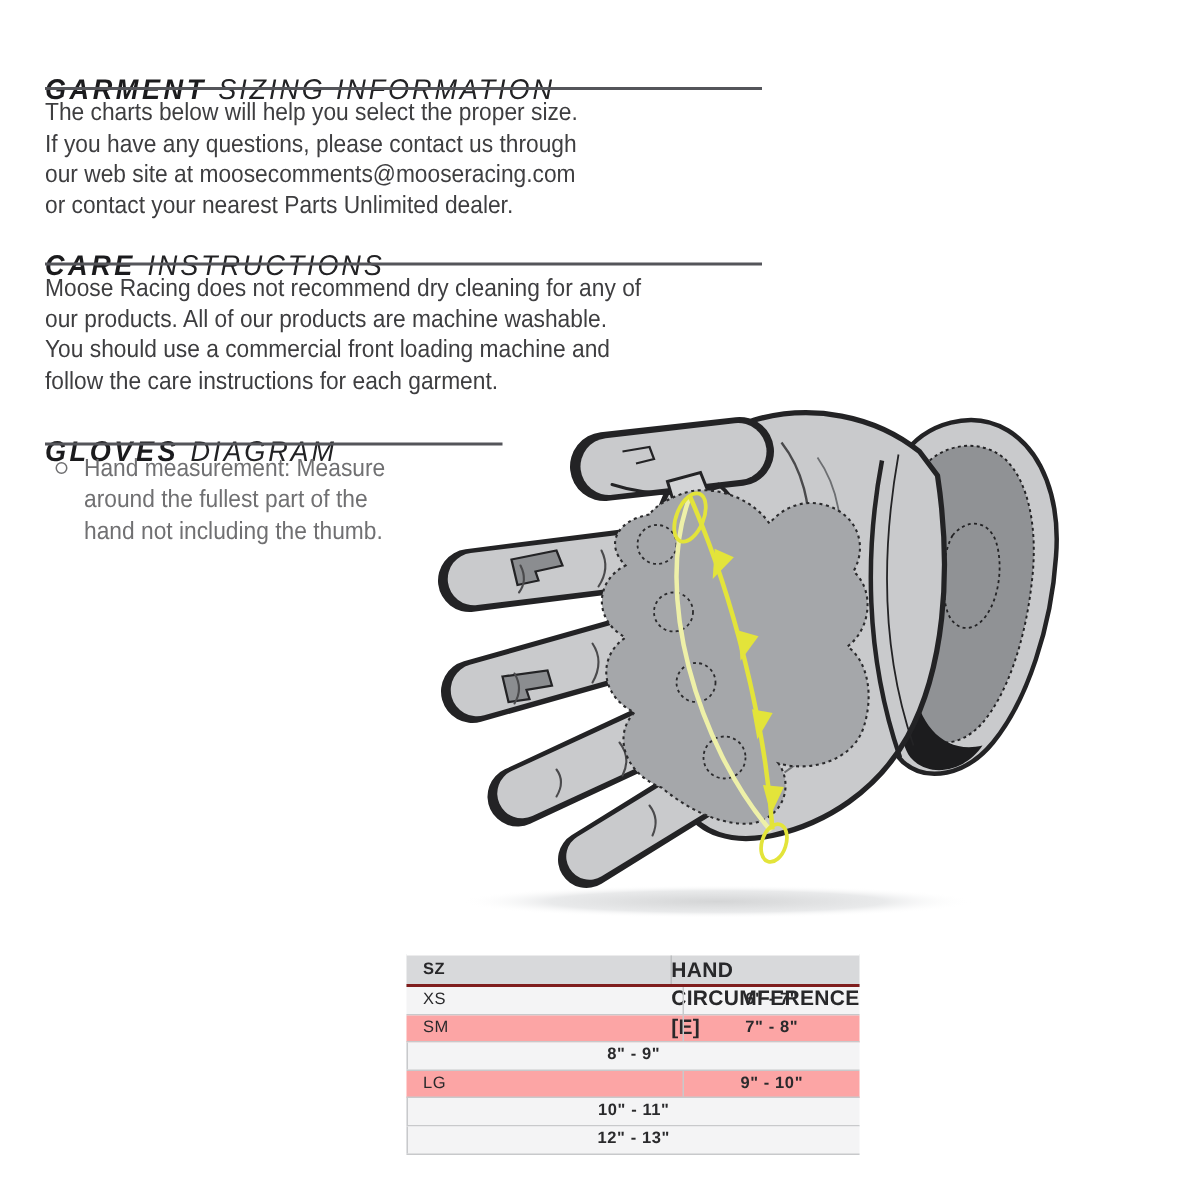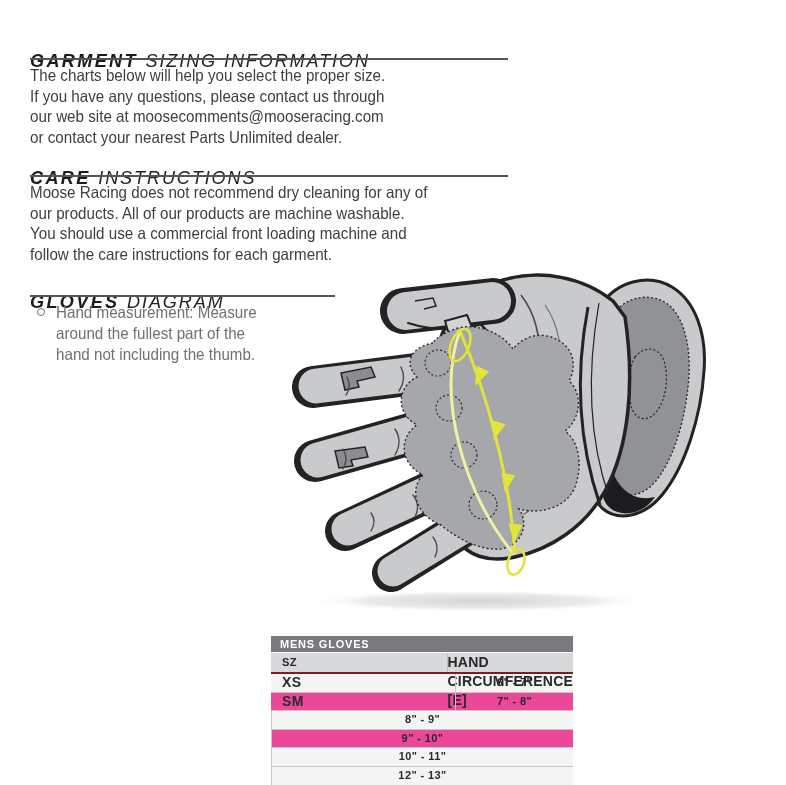--- a/index.html
+++ b/index.html
@@ -25,23 +25,23 @@
 
   .size-table{position:absolute;left:271px;top:608px;width:302px;font-family:"Liberation Sans",sans-serif;}
   .tbar{height:16px;background:var(--table-bar-bg);color:#fff;font-weight:700;font-size:11px;
         line-height:16px;padding-left:9px;letter-spacing:.8px;}
   .thead{display:flex;height:19px;background:var(--table-header-bg);border-top:1px solid #fff;
          border-bottom:2px solid #7f1d1d;}
   .thead .c1{width:184px;box-sizing:border-box;padding-left:11px;font-weight:700;font-size:11px;
              line-height:19px;color:#28282a;letter-spacing:.3px;}
   .thead .c2{flex:1;border-left:1px solid #bcbec0;text-align:left;font-weight:700;font-size:14px;
              line-height:19px;color:#28282a;letter-spacing:.2px;}
-  .trow{display:flex;height:17.6px;border-bottom:1px solid var(--row-line);background:#ec4899;}
+  .trow{display:flex;height:17.6px;border-bottom:1px solid var(--row-line);background:#fca5a5;}
   .trow.odd{background:var(--row-alt);}
-  .trow .c1{width:184px;box-sizing:border-box;padding-left:11px;font-weight:700;font-size:14px;
+  .trow .c1{width:184px;box-sizing:border-box;padding-left:11px;font-weight:400;font-size:11px;
             line-height:17.6px;color:#2a2a2c;letter-spacing:.4px;}
   .trow .c2{flex:1;border-left:1px solid var(--row-line);text-align:center;font-weight:700;
             font-size:11px;line-height:17.6px;color:#2a2a2c;letter-spacing:.4px;}
 </style>
 </head>
 <body>
 
 <div class="page">
 
   <h2 class="sec-title" style="left:30px;top:7px;">
@@ -153,38 +153,38 @@
           <path d="M0,12 L-7,-7 L7,-7 Z" transform="translate(197,110) rotate(24)"></path>
           <path d="M0,12 L-7,-7 L7,-7 Z" transform="translate(214,164) rotate(16)"></path>
           <path d="M0,12 L-7,-7 L7,-7 Z" transform="translate(224,216) rotate(10)"></path>
           <path d="M0,12 L-7,-7 L7,-7 Z" transform="translate(232,266) rotate(5)"></path>
         </g>
       </g>
     </svg>
   </div>
 
   <div class="size-table">
-    <div class="tbar">MENS GLOVES</div>
     <div class="thead">
       <div class="c1">SZ</div>
       <div class="c2">HAND CIRCUMFERENCE [E]</div>
     </div>
     <div id="trows">
         <div class="trow odd">
           <div class="c1">XS</div>
           <div class="c2">6" - 7"</div>
         </div>
         <div class="trow">
           <div class="c1">SM</div>
           <div class="c2">7" - 8"</div>
         </div>
         <div class="trow odd">
           <div class="c2">8" - 9"</div>
         </div>
         <div class="trow">
+          <div class="c1">LG</div>
           <div class="c2">9" - 10"</div>
         </div>
         <div class="trow odd">
           <div class="c2">10" - 11"</div>
         </div>
         <div class="trow odd">
           <div class="c2">12" - 13"</div>
         </div>
       </div>
   </div>

